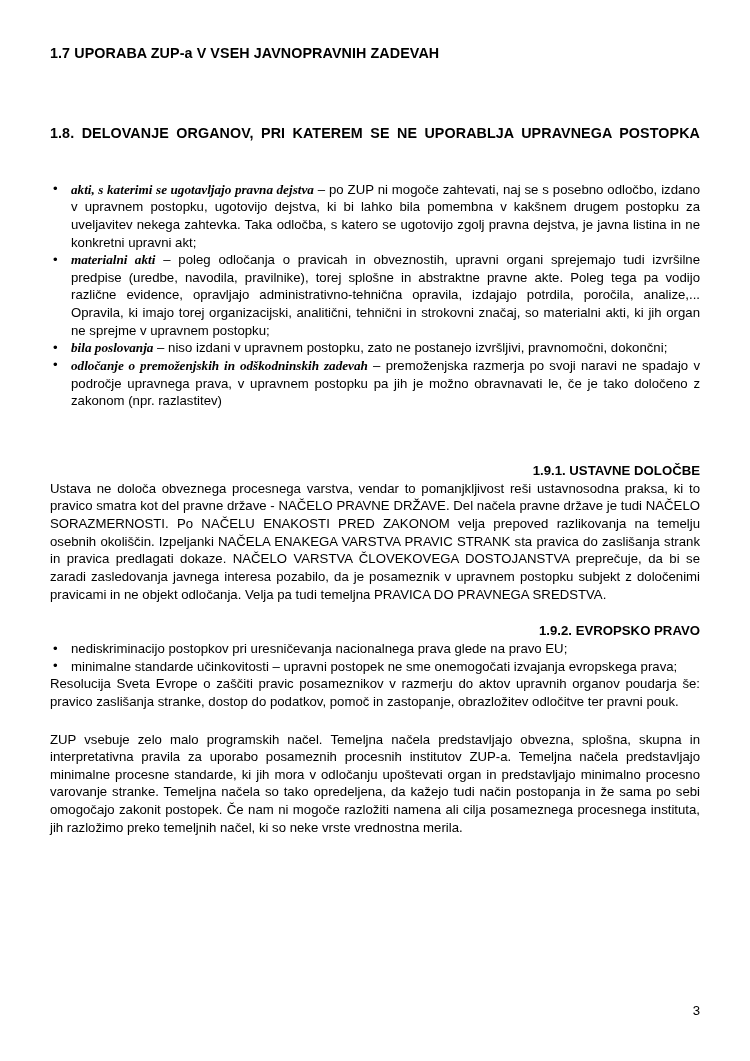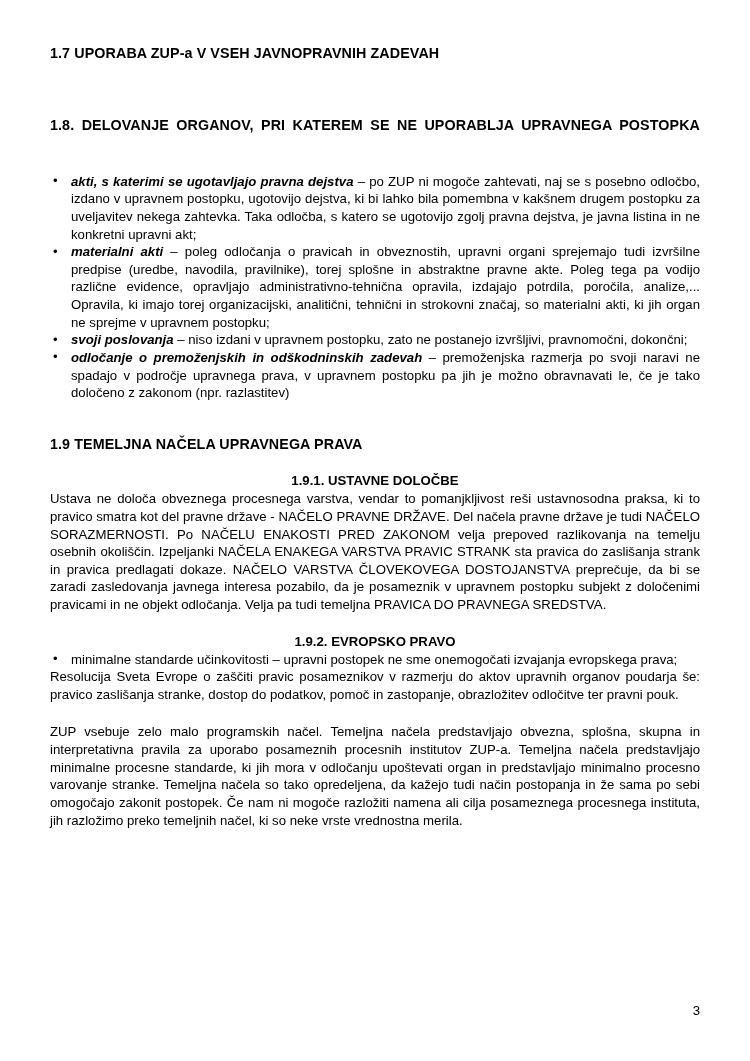--- a/index.html
+++ b/index.html
@@ -30,33 +30,34 @@
   h1.sec-heading {
     font-size: 14.3px;
     font-weight: bold;
     line-height: 1.30;
     margin: 0;
     text-align: justify;
     letter-spacing: 0.1px;
   }
   h1.sec-heading.stretched {
     text-align: justify;
+    margin-top: 8px;
   }
   h1.sec-heading.stretched::after {
     content: "";
     display: inline-block;
     width: 100%;
     height: 0;
   }
   h2.sub-heading {
     font-size: 13.2px;
     font-weight: bold;
     line-height: 1.28;
     margin: 0;
-    text-align: center;
+    text-align: right;
   }
   p.body-text {
     font-size: 13.2px;
     line-height: 1.335;
     margin: 0;
     text-align: justify;
     text-justify: inter-word;
     hyphens: none;
   }
   ul.bullets {
@@ -77,20 +78,21 @@
     content: "\2022";
     position: absolute;
     left: 3px;
     top: -0.5px;
     font-size: 13.2px;
     line-height: 1.335;
   }
   ul.bullets > li .lead {
     font-weight: bold;
     font-style: italic;
+    font-family: Liberation Serif, serif;
   }
   .gap-m  { height: 20px; }
   .gap-xl { height: 33px; }
   .page-number {
     position: absolute;
     right: 50px;
     bottom: 44px;
     font-size: 13.2px;
     line-height: 1;
     text-align: right;
@@ -114,43 +116,43 @@
     <div class="gap-m"></div>
 
     <ul class="bullets">
       <li>
         <span class="lead">akti, s katerimi se ugotavljajo pravna dejstva</span><span> – po ZUP ni mogoče zahtevati, naj se s posebno odločbo, izdano v upravnem postopku, ugotovijo dejstva, ki bi lahko bila pomembna v kakšnem drugem postopku za uveljavitev nekega zahtevka. Taka odločba, s katero se ugotovijo zgolj pravna dejstva, je javna listina in ne konkretni upravni akt;</span>
       </li>
       <li>
         <span class="lead">materialni akti</span><span> – poleg odločanja o pravicah in obveznostih, upravni organi sprejemajo tudi izvršilne predpise (uredbe, navodila, pravilnike), torej splošne in abstraktne pravne akte. Poleg tega pa vodijo različne evidence, opravljajo administrativno-tehnična opravila, izdajajo potrdila, poročila, analize,... Opravila, ki imajo torej organizacijski, analitični, tehnični in strokovni značaj, so materialni akti, ki jih organ ne sprejme v upravnem postopku;</span>
       </li>
       <li>
-        <span class="lead">svoji poslovanja</span><span> – niso izdani v upravnem postopku, zato ne postanejo izvršljivi, pravnomočni, dokončni;</span>
+        <span class="lead">bila poslovanja</span><span> – niso izdani v upravnem postopku, zato ne postanejo izvršljivi, pravnomočni, dokončni;</span>
       </li>
       <li>
         <span class="lead">odločanje o premoženjskih in odškodninskih zadevah</span><span> – premoženjska razmerja po svoji naravi ne spadajo v področje upravnega prava, v upravnem postopku pa jih je možno obravnavati le, če je tako določeno z zakonom (npr. razlastitev)</span>
       </li>
     </ul>
 
     <div class="gap-xl"></div>
 
-    <h1 class="sec-heading">1.9 TEMELJNA NAČELA UPRAVNEGA PRAVA</h1>
 
     <div class="gap-m"></div>
 
     <h2 class="sub-heading">1.9.1. USTAVNE DOLOČBE</h2>
 
     <p class="body-text">Ustava ne določa obveznega procesnega varstva, vendar to pomanjkljivost reši ustavnosodna praksa, ki to pravico smatra kot del pravne države - NAČELO PRAVNE DRŽAVE. Del načela pravne države je tudi NAČELO SORAZMERNOSTI. Po NAČELU ENAKOSTI PRED ZAKONOM velja prepoved razlikovanja na temelju osebnih okoliščin. Izpeljanki NAČELA ENAKEGA VARSTVA PRAVIC STRANK sta pravica do zaslišanja strank in pravica predlagati dokaze. NAČELO VARSTVA ČLOVEKOVEGA DOSTOJANSTVA preprečuje, da bi se zaradi zasledovanja javnega interesa pozabilo, da je posameznik v upravnem postopku subjekt z določenimi pravicami in ne objekt odločanja. Velja pa tudi temeljna PRAVICA DO PRAVNEGA SREDSTVA.</p>
 
     <div class="gap-m"></div>
 
     <h2 class="sub-heading">1.9.2. EVROPSKO PRAVO</h2>
 
 
     <ul class="bullets">
+      <li>nediskriminacijo postopkov pri uresničevanja nacionalnega prava glede na pravo EU;</li>
       <li>minimalne standarde učinkovitosti – upravni postopek ne sme onemogočati izvajanja evropskega prava;</li>
     </ul>
 
     <p class="body-text">Resolucija Sveta Evrope o zaščiti pravic posameznikov v razmerju do aktov upravnih organov poudarja še: pravico zaslišanja stranke, dostop do podatkov, pomoč in zastopanje, obrazložitev odločitve ter pravni pouk.</p>
 
     <div class="gap-m"></div>
 
 
     <p class="body-text">ZUP vsebuje zelo malo programskih načel. Temeljna načela predstavljajo obvezna, splošna, skupna in interpretativna pravila za uporabo posameznih procesnih institutov ZUP-a. Temeljna načela predstavljajo minimalne procesne standarde, ki jih mora v odločanju upoštevati organ in predstavljajo minimalno procesno varovanje stranke. Temeljna načela so tako opredeljena, da kažejo tudi način postopanja in že sama po sebi omogočajo zakonit postopek. Če nam ni mogoče razložiti namena ali cilja posameznega procesnega instituta, jih razložimo preko temeljnih načel, ki so neke vrste vrednostna merila.</p>
 

